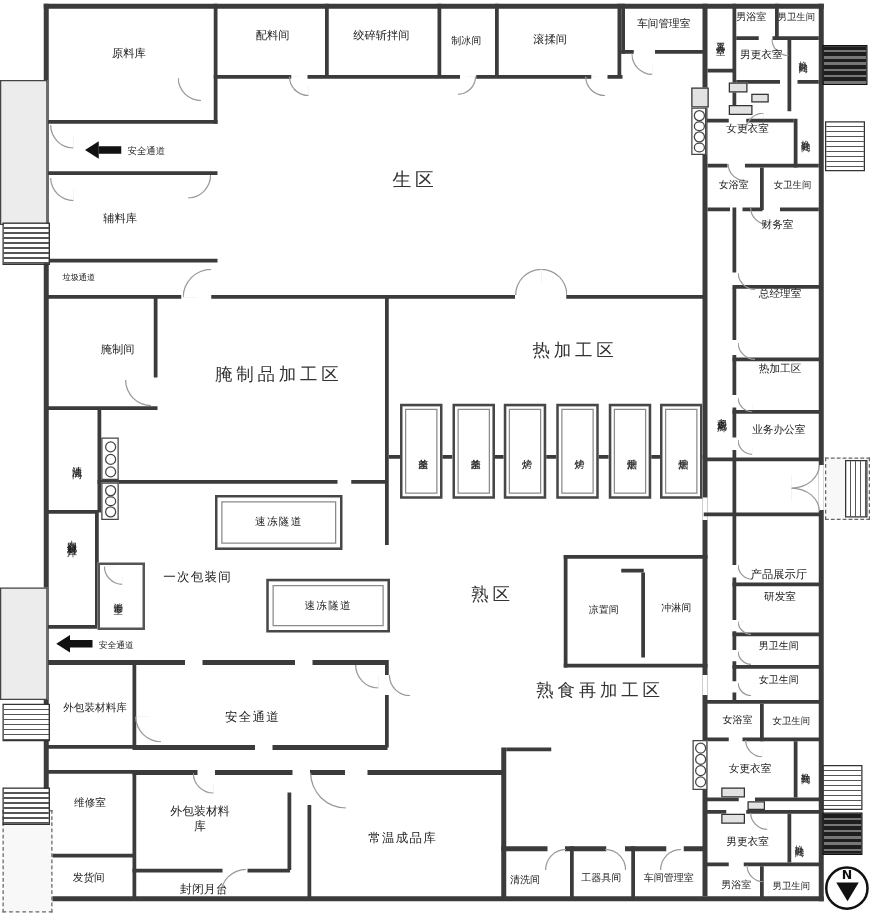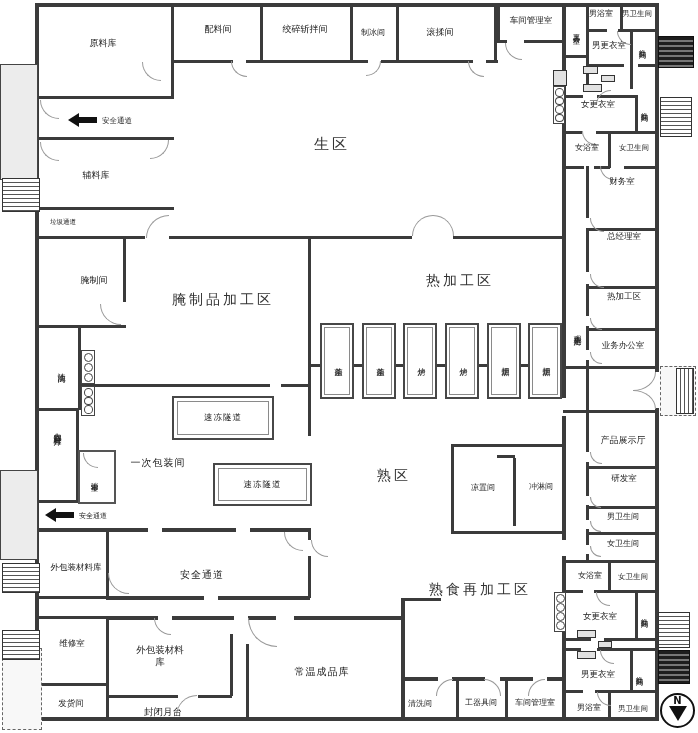--- a/index.html
+++ b/index.html
@@ -293,21 +293,21 @@
 
   <div class="arrowL" style="left:79px;top:117px;width:18px"></div>
   <div class="arrow-cap" style="left:102px;top:121px">安全通道</div>
   <div class="arrowL" style="left:56px;top:512px;width:18px"></div>
   <div class="arrow-cap" style="left:79px;top:516px;font-size:7px">安全通道</div>
 
   <div class="zone" style="left:332px;top:144px;font-size:15px">生区</div>
   <div class="zone" style="left:223px;top:300px">腌制品加工区</div>
   <div class="zone" style="left:460px;top:281px">热加工区</div>
   <div class="zone" style="left:394px;top:476px">熟区</div>
-  <div class="zone" style="left:480px;top:590px">熟食再加工区</div>
+  <div class="zone" style="left:480px;top:553px">熟食再加工区</div>
 
   <div class="lbl" style="left:103px;top:44px">原料库</div>
   <div class="lbl" style="left:218px;top:30px">配料间</div>
   <div class="lbl" style="left:305px;top:30px">绞碎斩拌间</div>
   <div class="lbl" style="left:373px;top:33px;font-size:8px">制冰间</div>
   <div class="lbl" style="left:440px;top:33px">滚揉间</div>
   <div class="lbl" style="left:531px;top:20px;font-size:8.5px">车间管理室</div>
   <div class="v" style="left:576px;top:30px;font-size:7.5px">工器具室</div>
   <div class="lbl" style="left:601px;top:14px;font-size:8px">男浴室</div>
   <div class="lbl" style="left:637px;top:14px;font-size:7.5px">男卫生间</div>
@@ -316,21 +316,21 @@
   <div class="lbl" style="left:598px;top:104px;font-size:8.5px">女更衣室</div>
   <div class="v" style="left:644px;top:107px;font-size:7.5px">换鞋间</div>
   <div class="lbl" style="left:587px;top:148px;font-size:8px">女浴室</div>
   <div class="lbl" style="left:634px;top:148px;font-size:7.5px">女卫生间</div>
 
   <div class="lbl" style="left:622px;top:181px;font-size:8.5px">财务室</div>
   <div class="lbl" style="left:624px;top:236px;font-size:8.5px">总经理室</div>
   <div class="lbl" style="left:624px;top:296px;font-size:8.5px">热加工区</div>
   <div class="lbl" style="left:623px;top:345px;font-size:8.5px">业务办公室</div>
   <div class="v" style="left:576px;top:330px">参观走廊</div>
-  <div class="lbl" style="left:623px;top:441px">产品展示厅</div>
+  <div class="lbl" style="left:623px;top:461px">产品展示厅</div>
   <div class="lbl" style="left:624px;top:478px;font-size:8.5px">研发室</div>
   <div class="lbl" style="left:623px;top:517px;font-size:8px">男卫生间</div>
   <div class="lbl" style="left:623px;top:544px;font-size:8px">女卫生间</div>
 
   <div class="lbl" style="left:590px;top:576px;font-size:8px">女浴室</div>
   <div class="lbl" style="left:633px;top:577px;font-size:7.5px">女卫生间</div>
   <div class="lbl" style="left:600px;top:616px;font-size:8.5px">女更衣室</div>
   <div class="v" style="left:644px;top:613px;font-size:7.5px">换鞋间</div>
   <div class="lbl" style="left:598px;top:674px;font-size:8.5px">男更衣室</div>
   <div class="v" style="left:639px;top:671px;font-size:7.5px">换鞋间</div>

